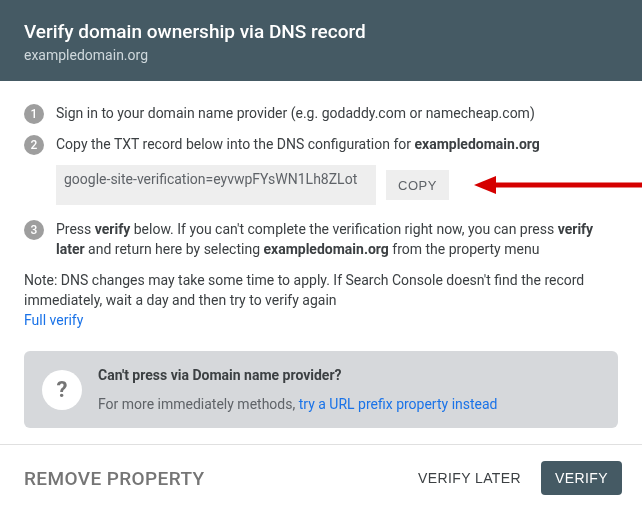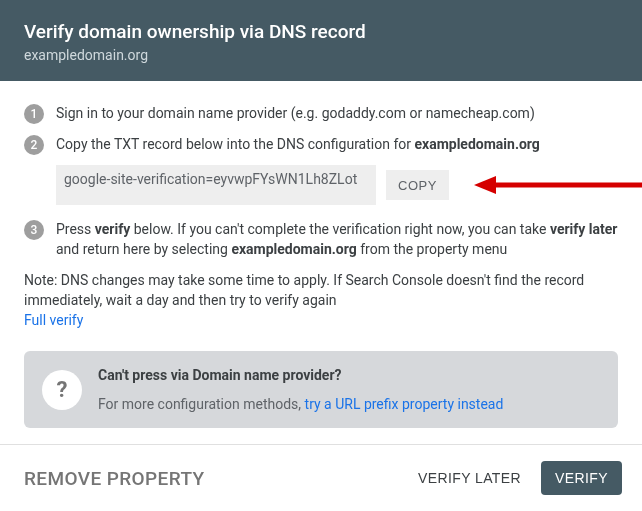--- a/index.html
+++ b/index.html
@@ -221,33 +221,33 @@
       <button class="copy-btn">COPY</button>
       <svg class="arrow" width="180" height="24" viewBox="0 0 180 24">
         <line x1="180" y1="12" x2="14" y2="12" stroke="#d50000" stroke-width="5"></line>
         <polygon points="0,12 22,3 22,21" fill="#d50000"></polygon>
       </svg>
     </div>
 
     <div class="step">
       <div class="step-circle">3</div>
       <div class="step-text">
-        <span>Press </span><b>verify</b><span> below. If you can't complete the verification right now, you can take </span><b>verify later</b><span> and return here by selecting </span><b>exampledomain.org</b><span> from the property menu</span>
+        <span>Press </span><b>verify</b><span> below. If you can't complete the verification right now, you can press </span><b>verify later</b><span> and return here by selecting </span><b>exampledomain.org</b><span> from the property menu</span>
       </div>
     </div>
 
     <div class="note">Note: DNS changes may take some time to apply. If Search Console doesn't find the record immediately, wait a day and then try to verify again</div>
     <span class="link">Full verify</span>
 
     <div class="info-box">
       <div class="info-circle">?</div>
       <div>
         <div class="info-text-title">Can't press via Domain name provider?</div>
         <div class="info-text-sub">
-          <span>For more configuration methods, </span><span class="link">try a URL prefix property instead</span>
+          <span>For more immediately methods, </span><span class="link">try a URL prefix property instead</span>
         </div>
       </div>
     </div>
 
   </div>
 
   <div class="footer">
     <span class="footer-left">REMOVE PROPERTY</span>
     <span class="footer-spacer"></span>
     <button class="btn-flat">VERIFY LATER</button>

